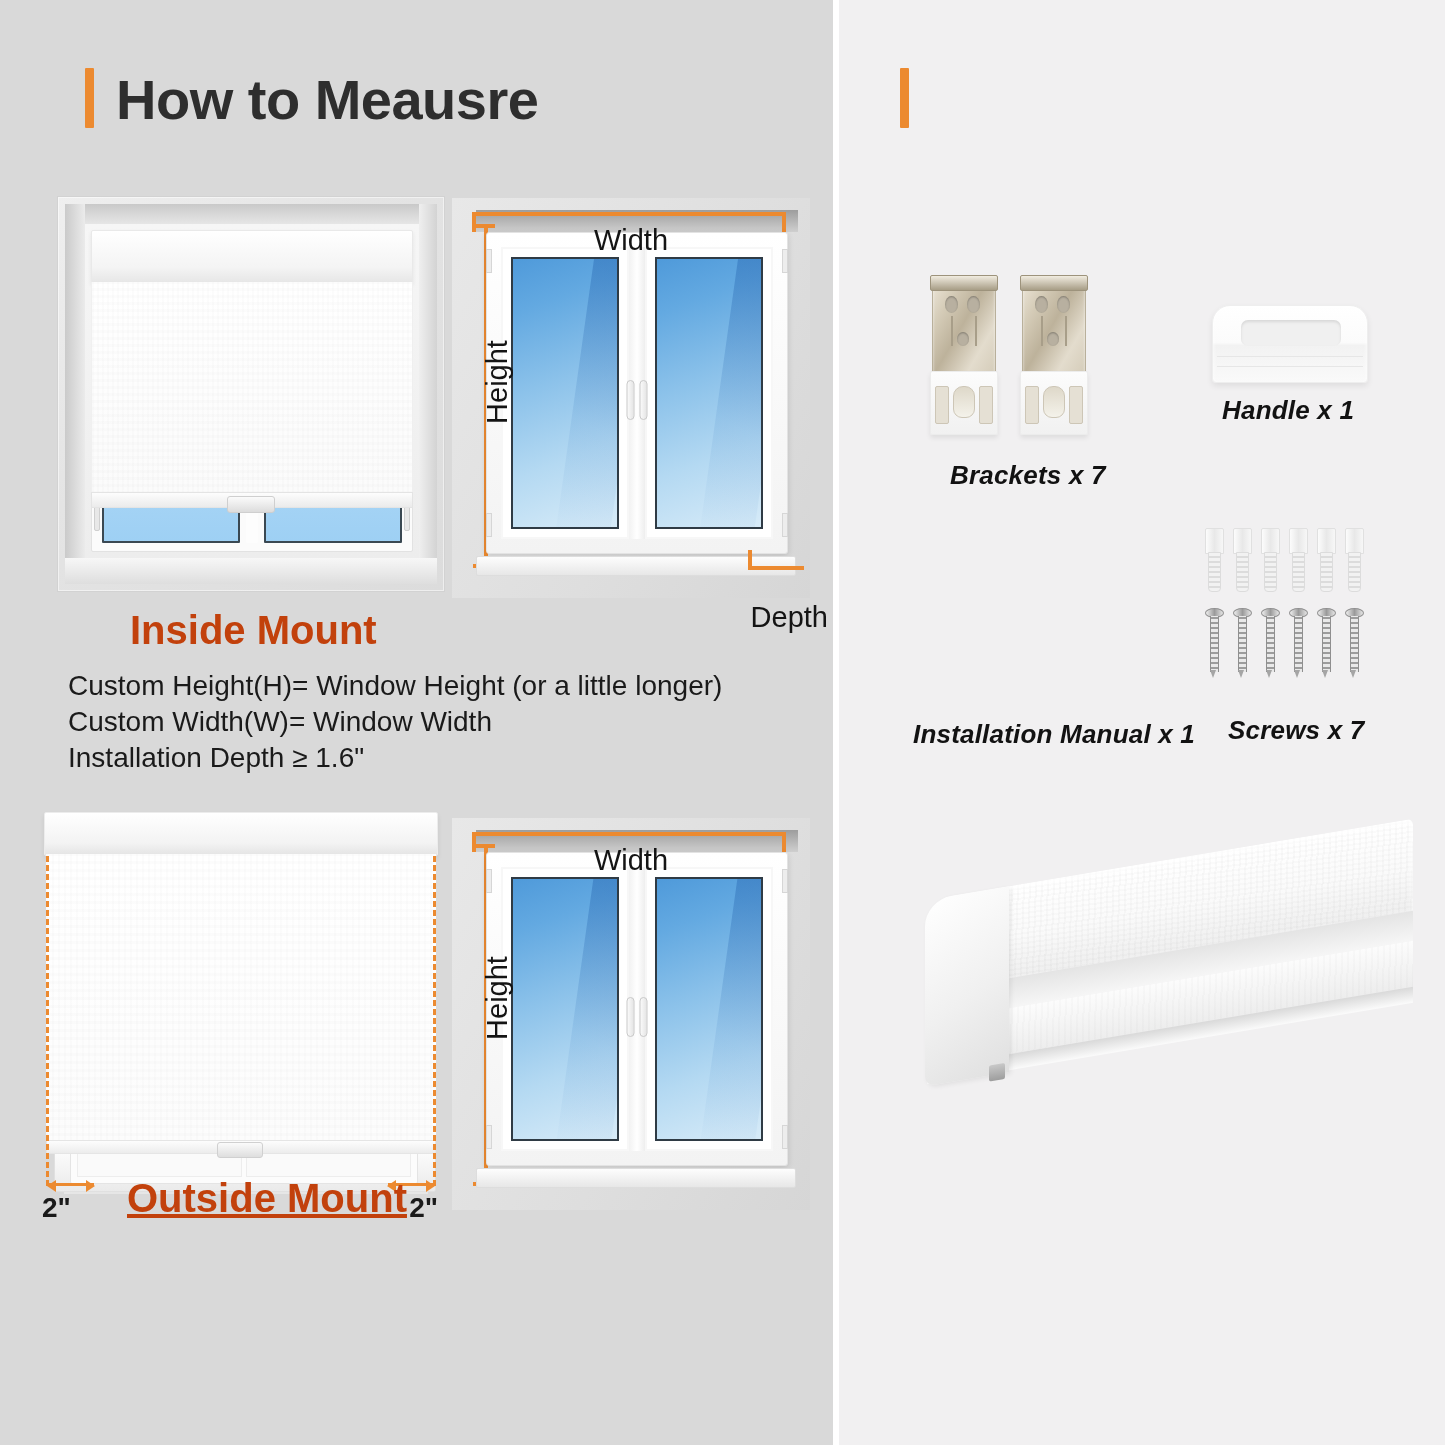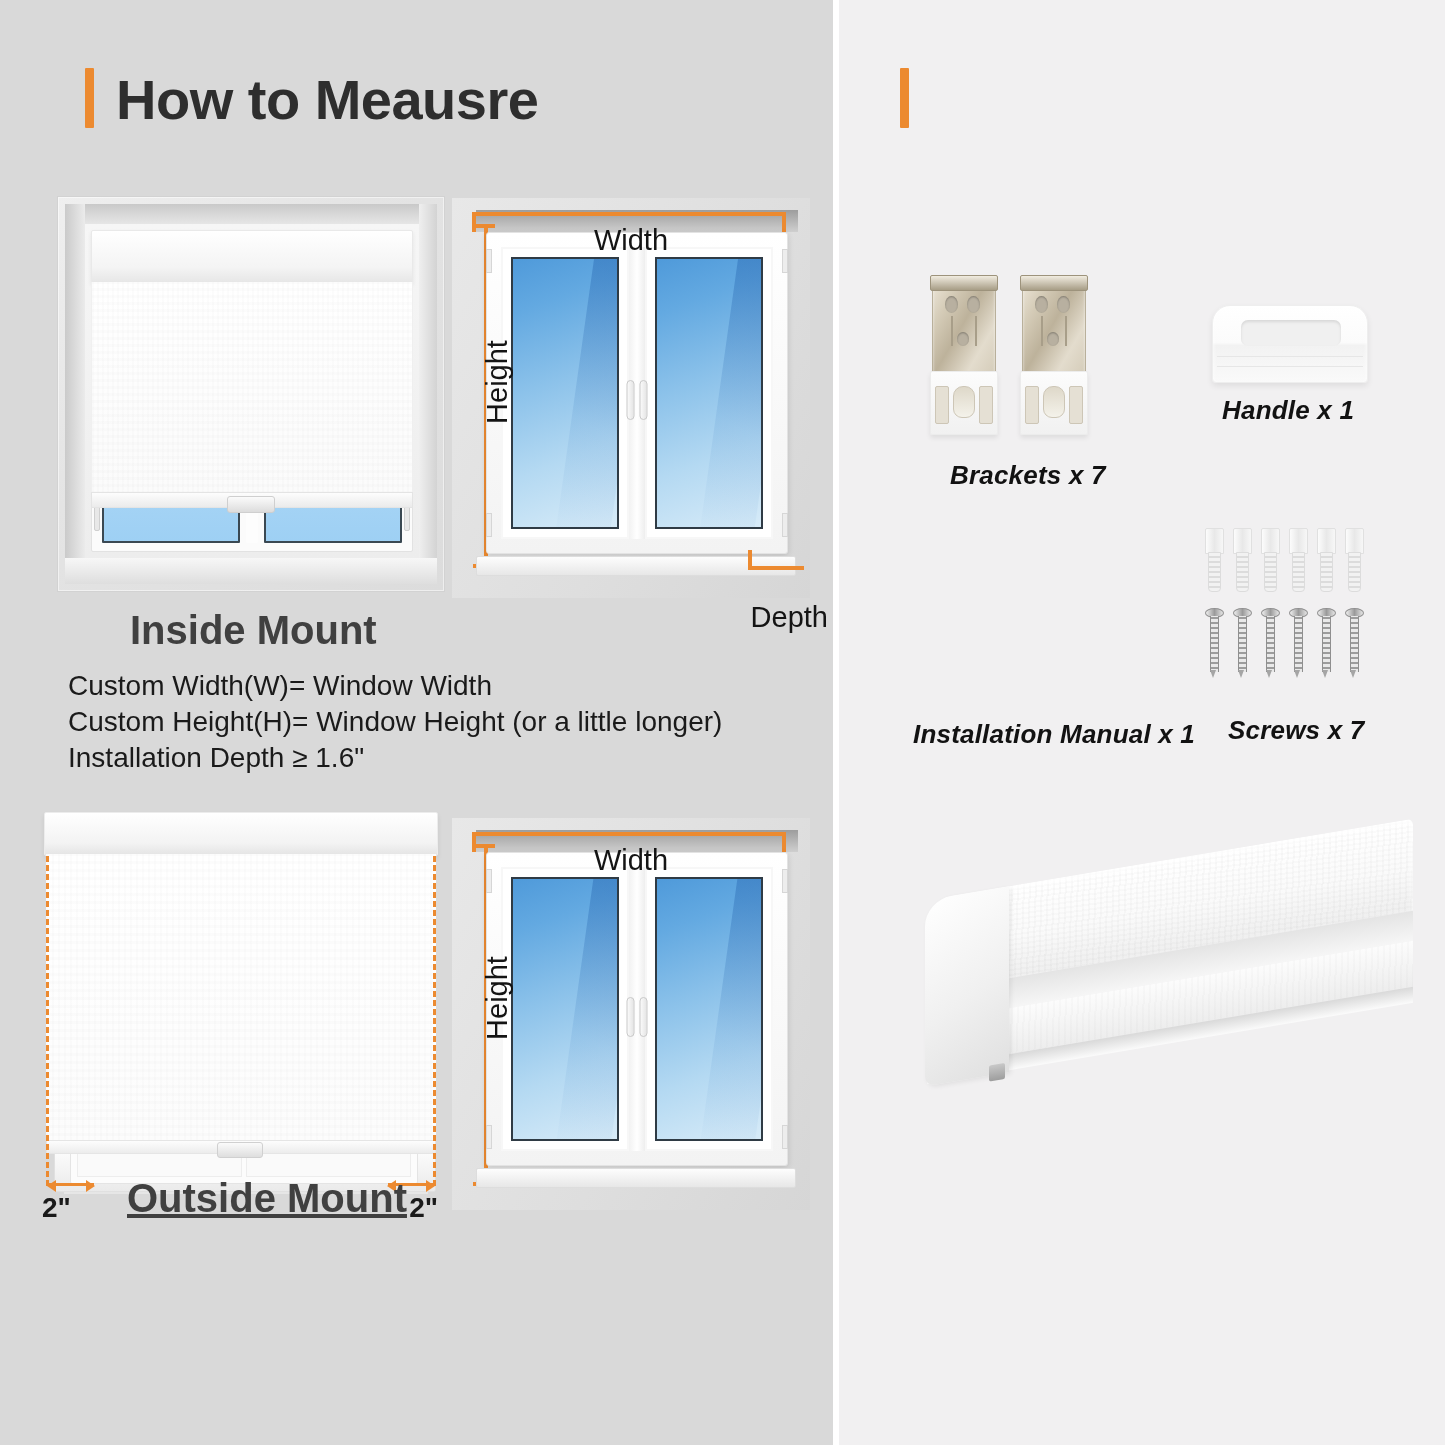--- a/index.html
+++ b/index.html
@@ -32,21 +32,21 @@
   .heading .htext{
     font-size:56px;font-weight:bold;color:#2e2e2e;letter-spacing:-0.5px;
     white-space:nowrap;line-height:1;
   }
   #heading-left{left:57px;top:68px;}
   #heading-right{left:872px;top:68px;}
   #heading-right .htext{font-size:52px;}
 
   
   .mount-title{
-    position:absolute;font-size:40px;font-weight:bold;color:#404040;white-space:nowrap;
+    position:absolute;font-size:40px;font-weight:bold;color:#c2410c;white-space:nowrap;
   }
   #inside-title{left:130px;top:608px;}
   #outside-title{left:127px;top:1176px;text-decoration:underline;}
 
   .mount-lines{position:absolute;color:#1a1a1a;font-size:28px;line-height:1.28;}
   #inside-lines{left:68px;top:668px;}
   #outside-lines{left:68px;top:1282px;}
   .mount-lines div{white-space:nowrap;}
 
   
@@ -472,22 +472,22 @@
       <div class="or-line-h" style="right:6px;bottom:28px;width:54px;"></div>
       <div class="or-cap-h" style="right:58px;bottom:28px;"></div>
 
       <div class="lbl-width">Width</div>
       <div class="lbl-height">Height</div>
       <div class="lbl-depth">Depth</div>
     </div>
 
     <div class="mount-title" id="inside-title">Inside Mount</div>
     <div class="mount-lines" id="inside-lines">
+      <div>Custom Height(H)= Window Height (or a little longer)</div>
       <div>Custom Width(W)= Window Width</div>
-      <div>Custom Height(H)= Window Height (or a little longer)</div>
       <div>Installation Depth ≥ 1.6"</div>
     </div>
 
     <div class="shade-scene" id="outside-shade">
       <div class="om-wall"></div>
       <div class="om-window"></div>
       <div class="om-sill"></div>
       <div class="om-sash">
         <div class="om-pane"></div>
         <div class="om-pane"></div>

